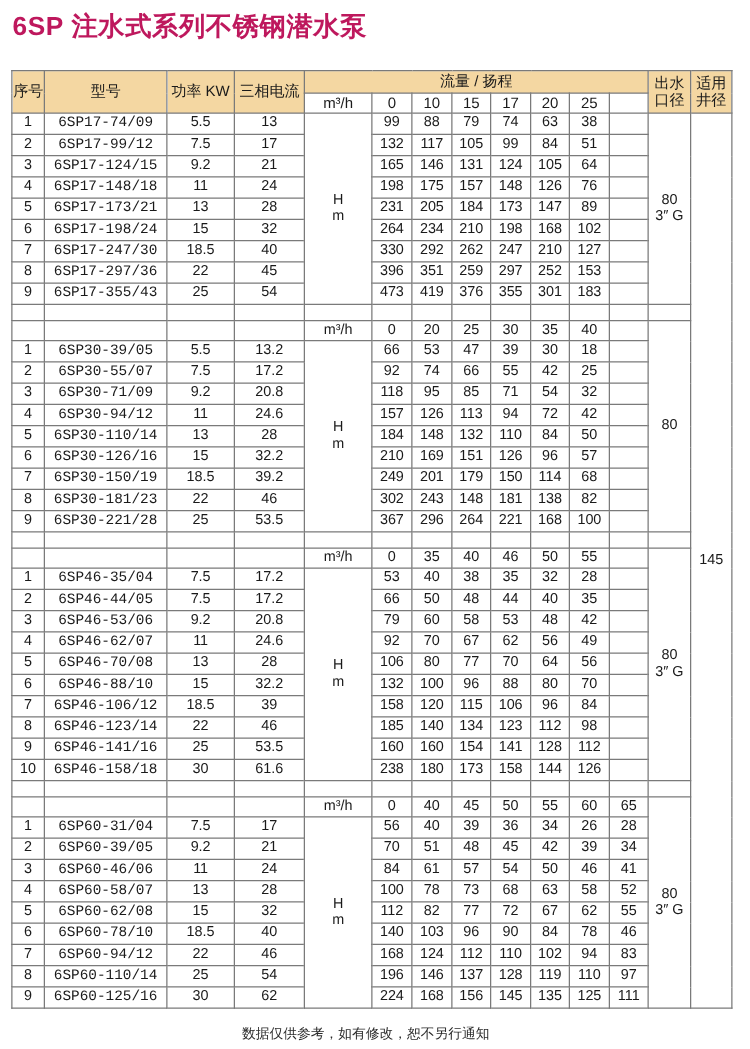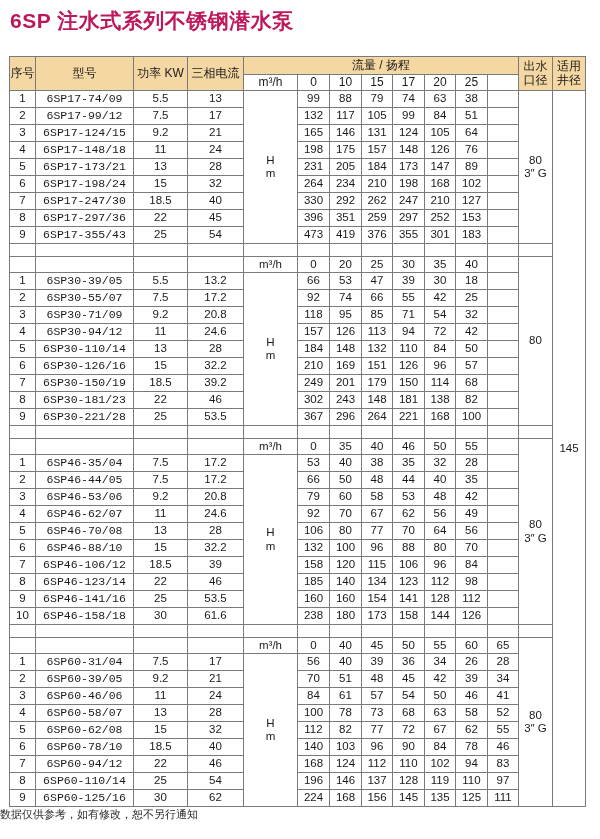--- a/index.html
+++ b/index.html
@@ -40,22 +40,22 @@
   }
   .tan { background: #f4d7a2; }
   .two-line, .pre { white-space: pre-line !important; }
   thead tr { height: 18px; }
   tr.data { height: 17px; }
   tr.unit { height: 16px; }
   tr.spacer { height: 13px; }
   td.model { font-size: 11.5px; font-family: Liberation Mono, monospace; }
   .footer {
     width: 585px;
-    margin-top: 0;
-    text-align: left;
+    margin-top: 12px;
+    text-align: center;
     font-size: 11px;
     color: #2b2b2b;
   }
 </style>
 </head>
 <body>
 
 <div class="title">6SP 注水式系列不锈钢潜水泵</div>
 
 <table class="spec">

